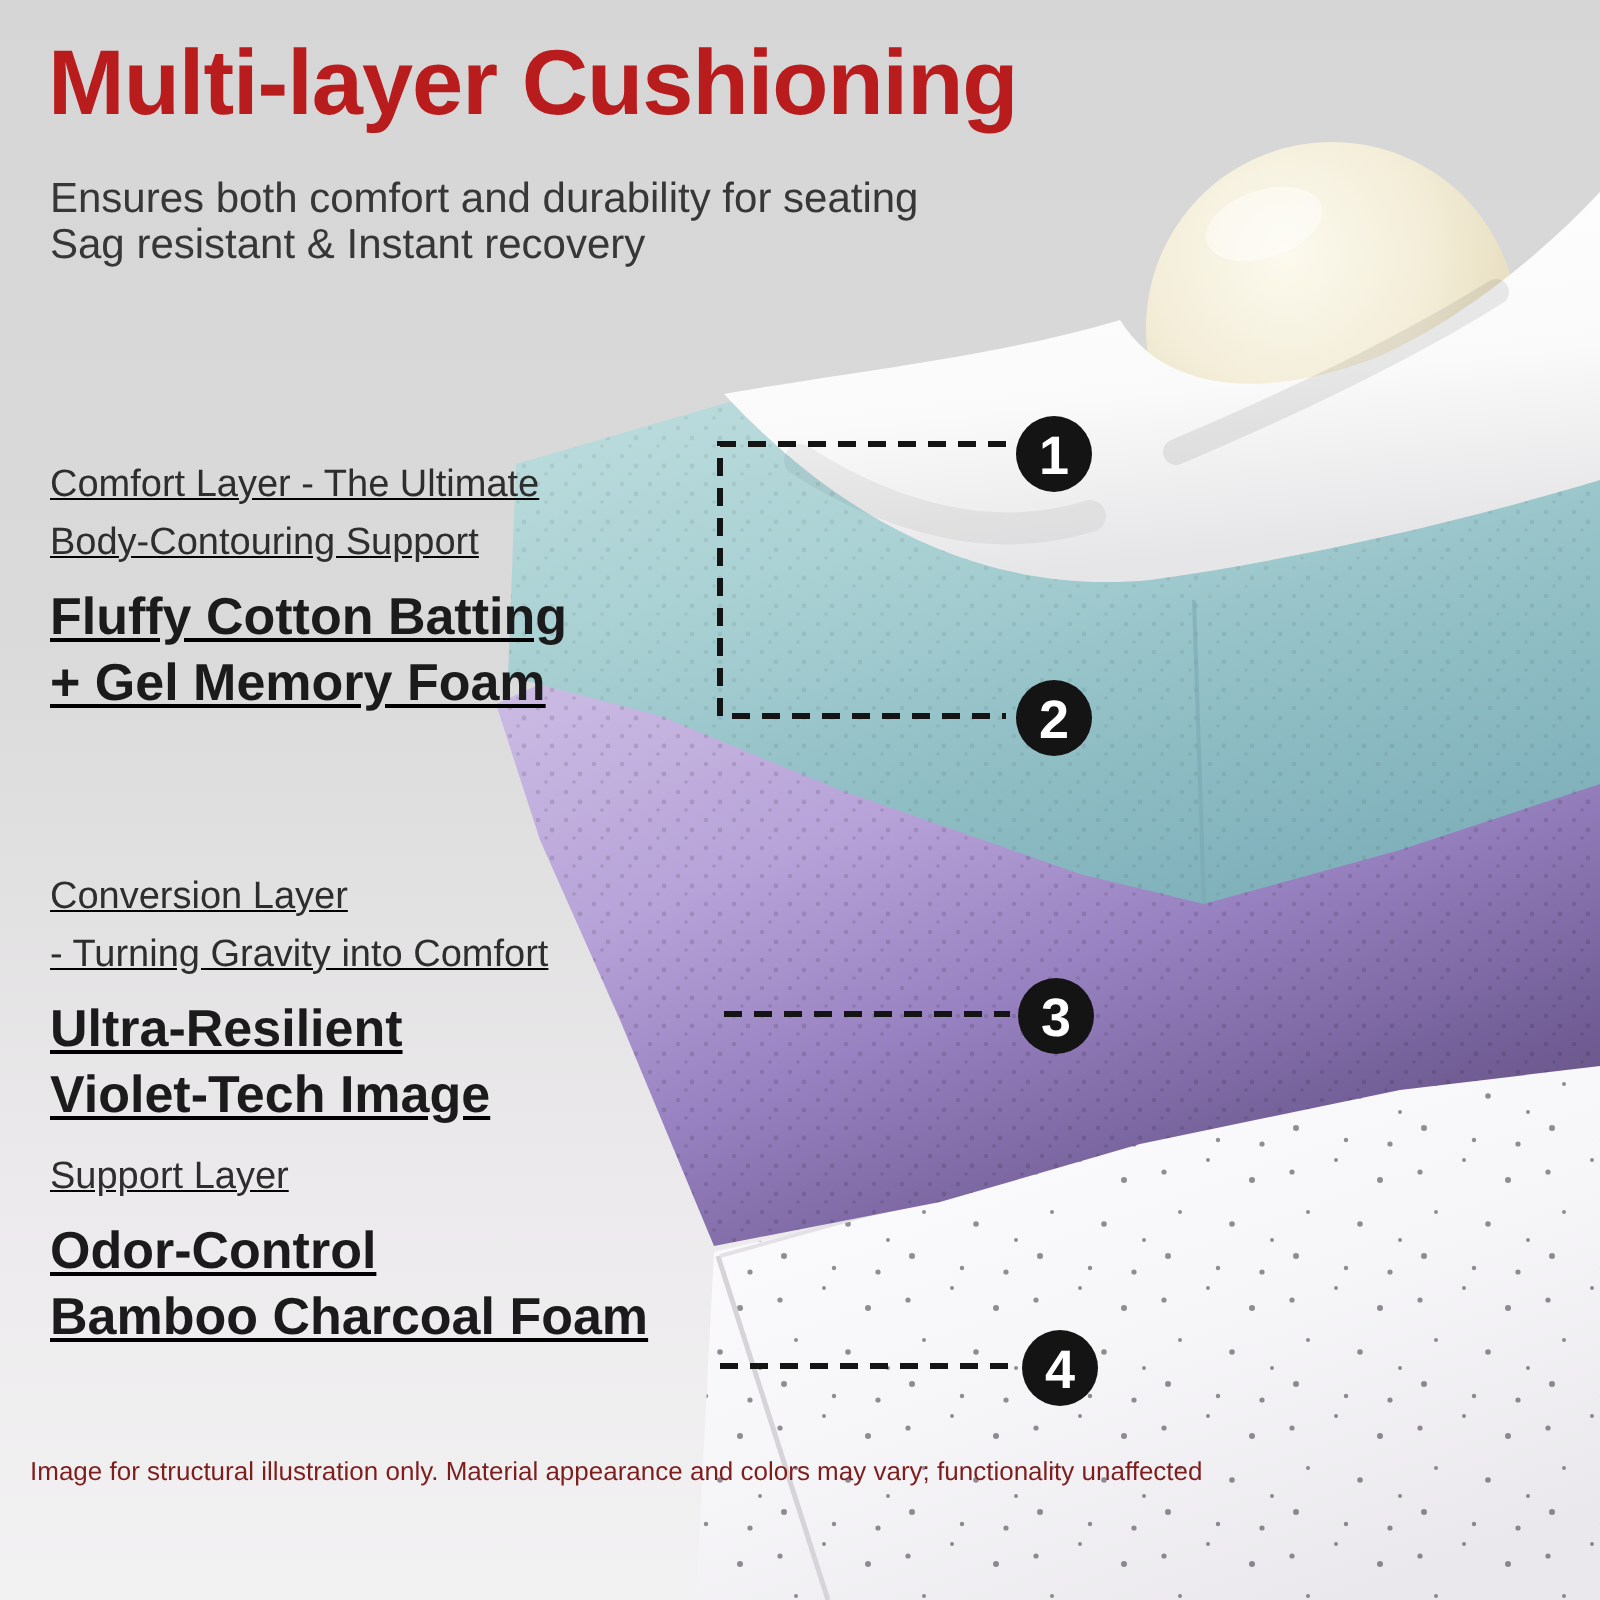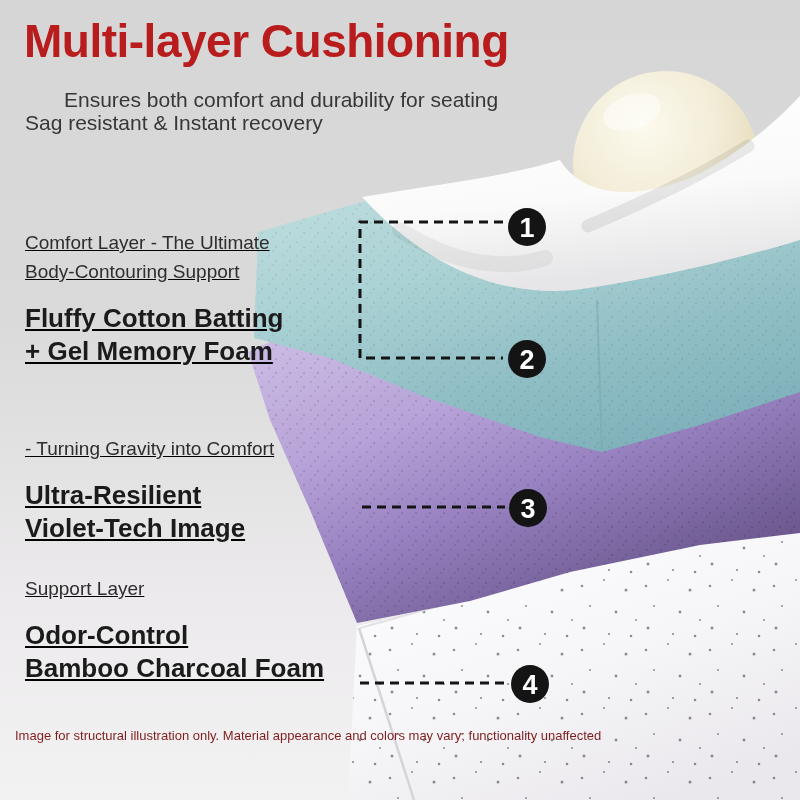--- a/index.html
+++ b/index.html
@@ -6,29 +6,29 @@
   .canvas{
     position:relative;width:800px;height:800px;overflow:hidden;
     font-family:"Liberation Sans",sans-serif;background:#d7d7d7;
   }
   svg.illus{position:absolute;left:0;top:0;}
   .page-title{
     position:absolute;left:24px;top:14px;
     font-size:46px;font-weight:bold;color:#b91c1c;letter-spacing:-0.5px;
   }
   .subtitle{position:absolute;left:25px;font-size:21px;color:#373737;}
-  .subtitle.s1{top:88px;margin-left:39px;}
+  .subtitle.s1{top:88px;}
   .subtitle.s2{top:111px;}
   .note{position:absolute;left:25px;width:335px;text-decoration:underline;}
   .note.comfort{top:228px;}
   .note.conversion{top:434px;}
   .note.support{top:574px;}
   .note .nl{font-size:19px;line-height:29px;color:#2e2e2e;}
   .note .ns{font-size:26px;line-height:33px;font-weight:bold;color:#1b1b1b;}
-  .note .nl + .ns{margin-top:16px;}
+  .note .nl + .ns{margin-top:6px;}
   .footer-note{
     position:absolute;left:15px;top:728px;width:780px;
     font-size:13px;color:#7f1d1d;
   }
 </style>
 </head>
 <body>
 
 <div class="canvas">
 
@@ -156,20 +156,21 @@
   <div class="subtitle s2">Sag resistant &amp; Instant recovery</div>
 
   <section class="note comfort">
     <div class="nl">Comfort Layer - The Ultimate</div>
     <div class="nl">Body-Contouring Support</div>
     <div class="ns">Fluffy Cotton Batting</div>
     <div class="ns">+ Gel Memory Foam</div>
   </section>
 
   <section class="note conversion">
+    <div class="nl">Conversion Layer</div>
     <div class="nl">- Turning Gravity into Comfort</div>
     <div class="ns">Ultra-Resilient</div>
     <div class="ns">Violet-Tech Image</div>
   </section>
 
   <section class="note support">
     <div class="nl">Support Layer</div>
     <div class="ns">Odor-Control</div>
     <div class="ns">Bamboo Charcoal Foam</div>
   </section>

